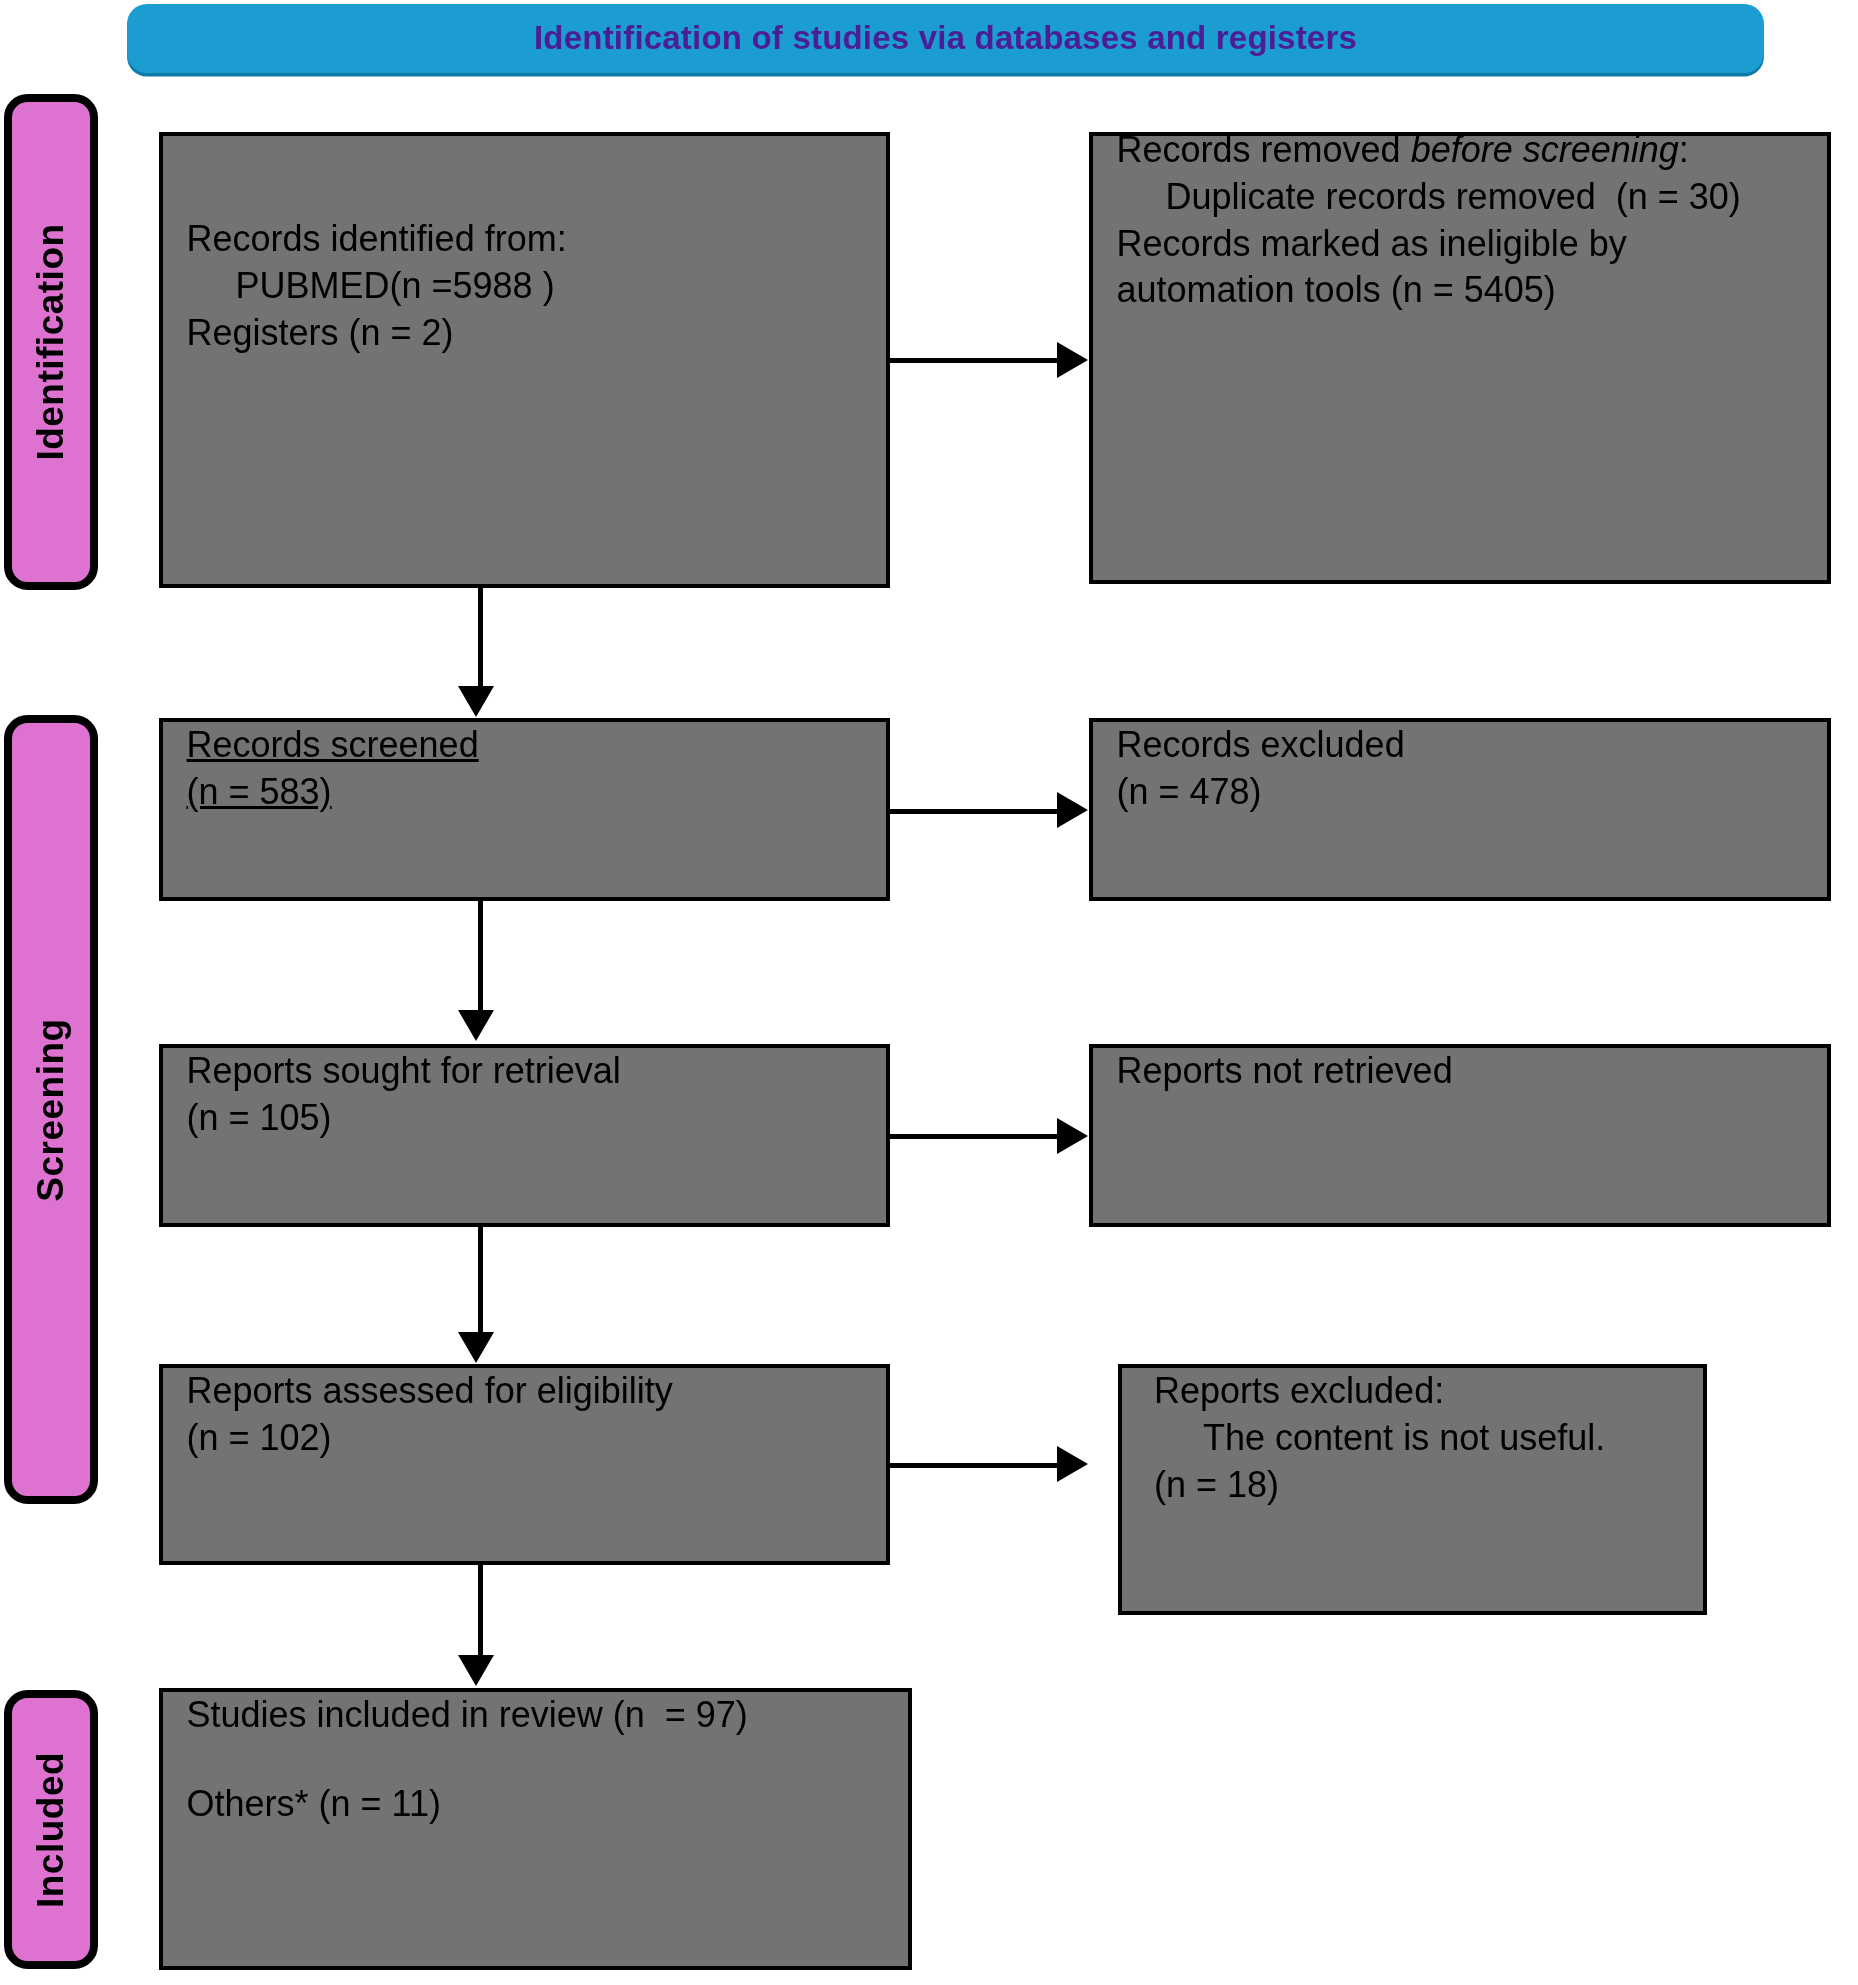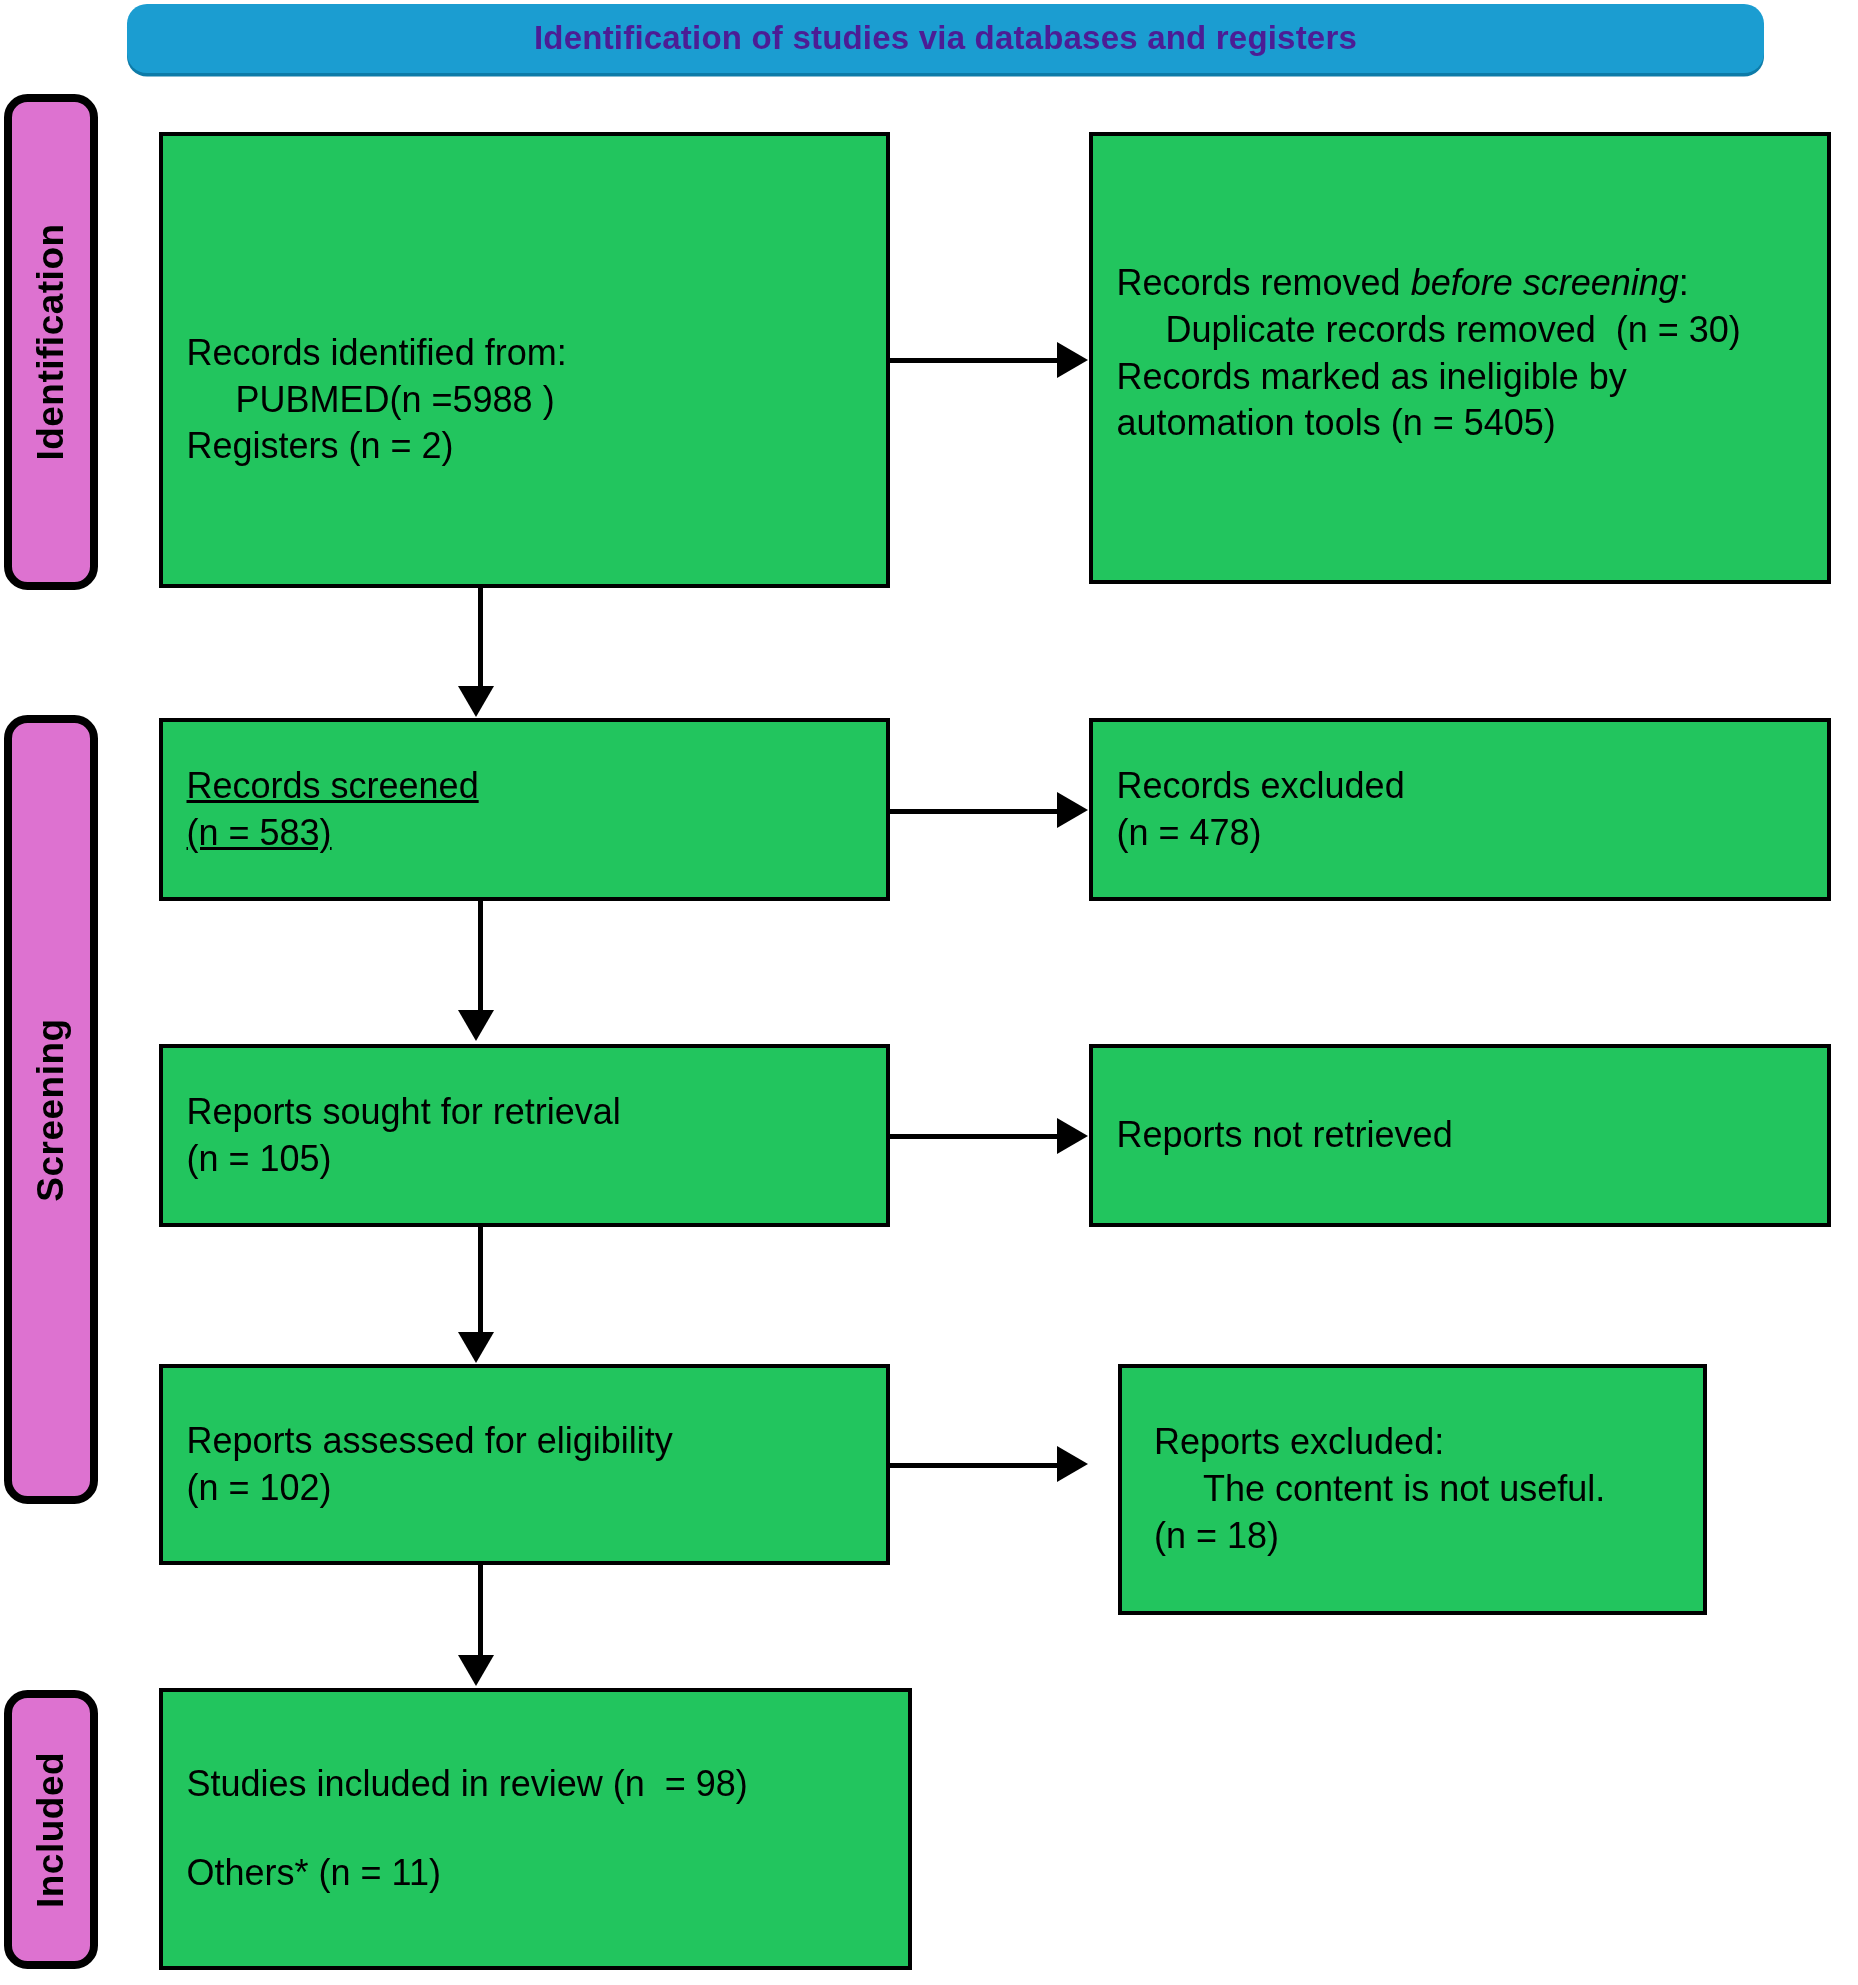--- a/index.html
+++ b/index.html
@@ -30,23 +30,23 @@
     transform:rotate(-90deg);
     white-space:nowrap;
     font-size:37px;font-weight:bold;color:#000;letter-spacing:0.5px;
   }
   #phase-identification{top:94px;height:496px;}
   #phase-screening{top:715px;height:789px;}
   #phase-included{top:1690px;height:279px;}
 
   
   .box{
-    position:absolute;background:#22c55e;border:4.5px solid #000;
+    position:absolute;background:#737373;border:4.5px solid #000;
     box-sizing:border-box;
-    display:flex;flex-direction:column;justify-content:center;
+    display:flex;flex-direction:column;
     padding:0 23.5px;
   }
   .box .line{
     font-size:36px;line-height:1.30;color:#000;white-space:pre-wrap;
   }
   .box .line.indent{padding-left:49px;text-indent:0;}
   .box .line.gap{margin-top:42px;}
   .box .line i{font-style:italic;}
 
   
@@ -198,17 +198,17 @@
 </div>
 
 <div class="conn h-line" id="conn-h4"></div>
 <div class="arrow-right" id="arr-h4"></div>
 
 <div class="conn v-line" id="conn-v4"></div>
 <div class="arrow-down" id="arr-v4"></div>
 
 <div class="box" id="box-included-final">
   <div class="body">
-    <div class="line">Studies included in review (n  = 98)</div>
+    <div class="line">Studies included in review (n  = 97)</div>
     <div class="line gap">Others* (n = 11)</div>
   </div>
 </div>
 
 
 </body></html>

